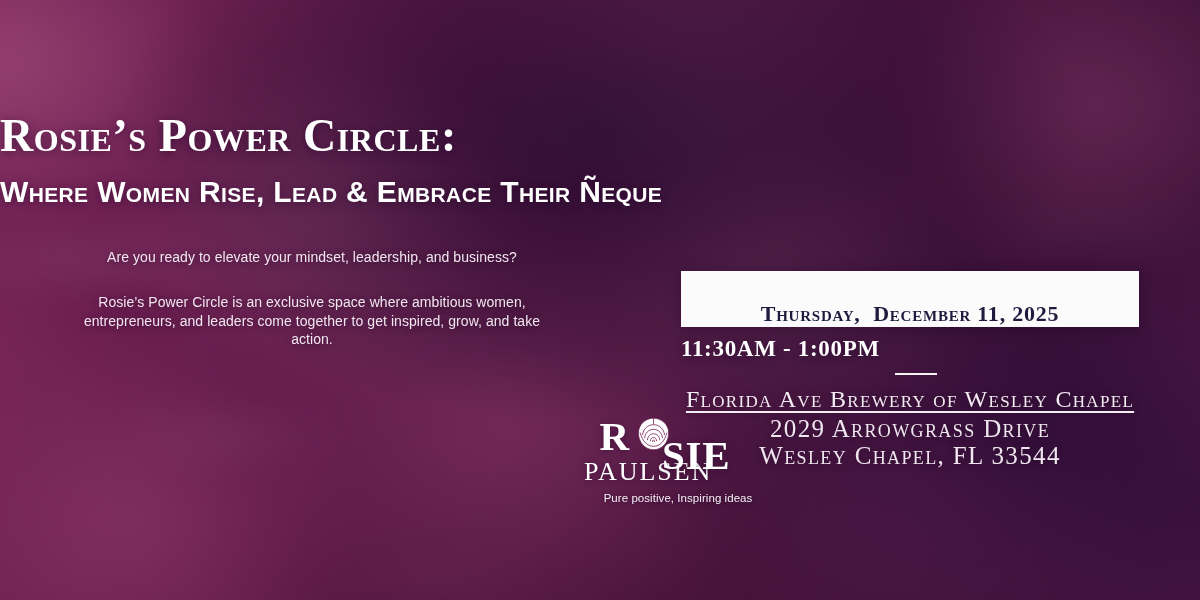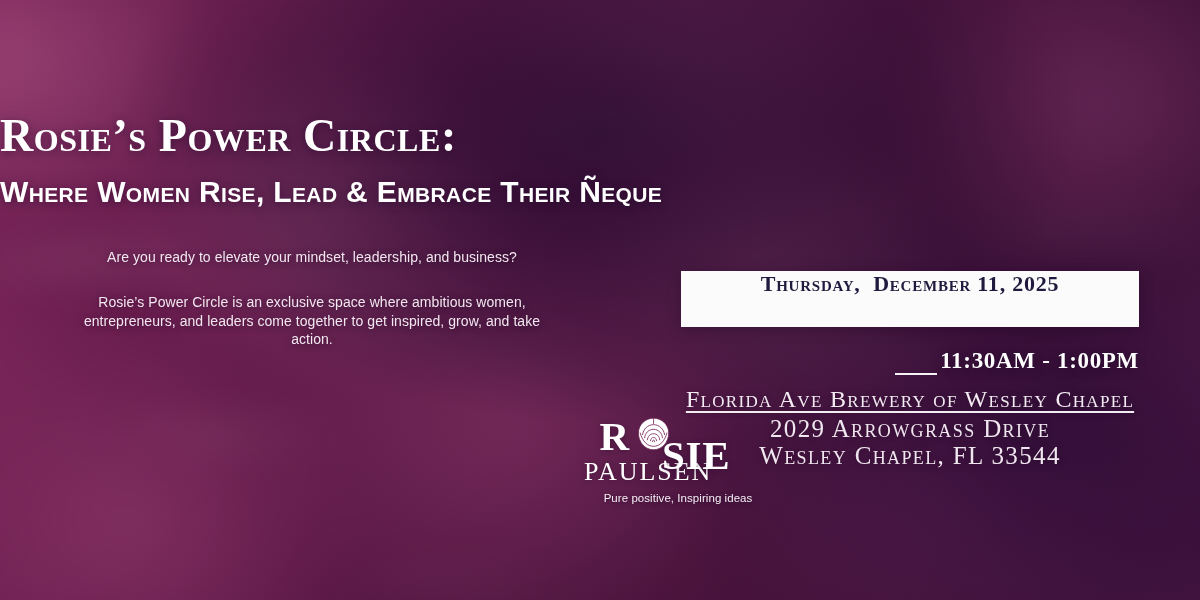--- a/index.html
+++ b/index.html
@@ -122,39 +122,39 @@
   
   .date-box {
     position: absolute;
     left: 681px;
     top: 271px;
     width: 458px;
     height: 56px;
     background: #fbfbfb;
     box-shadow: 0 2px 12px rgba(26,6,34,.35);
     display: flex;
-    align-items: flex-start;
+    align-items: flex-end;
     justify-content: center;
   }
   .date-text {
     font-family: "Liberation Serif", "DejaVu Serif", serif;
     font-weight: 700;
     font-size: 22px;
     font-variant: small-caps;
     letter-spacing: .035em;
     color: #211a3e;
     white-space: pre;
   }
 
   .time-text {
     position: absolute;
     left: 681px;
-    top: 348px;
+    top: 336px;
     width: 458px;
-    text-align: right;
+    text-align: left;
     font-family: "Liberation Serif", "DejaVu Serif", serif;
     font-weight: 700;
     font-size: 23px;
     font-variant: small-caps;
     letter-spacing: .03em;
     color: #ffffff;
     text-shadow: 0 2px 8px rgba(30,6,38,.55);
   }
 
   .divider {

